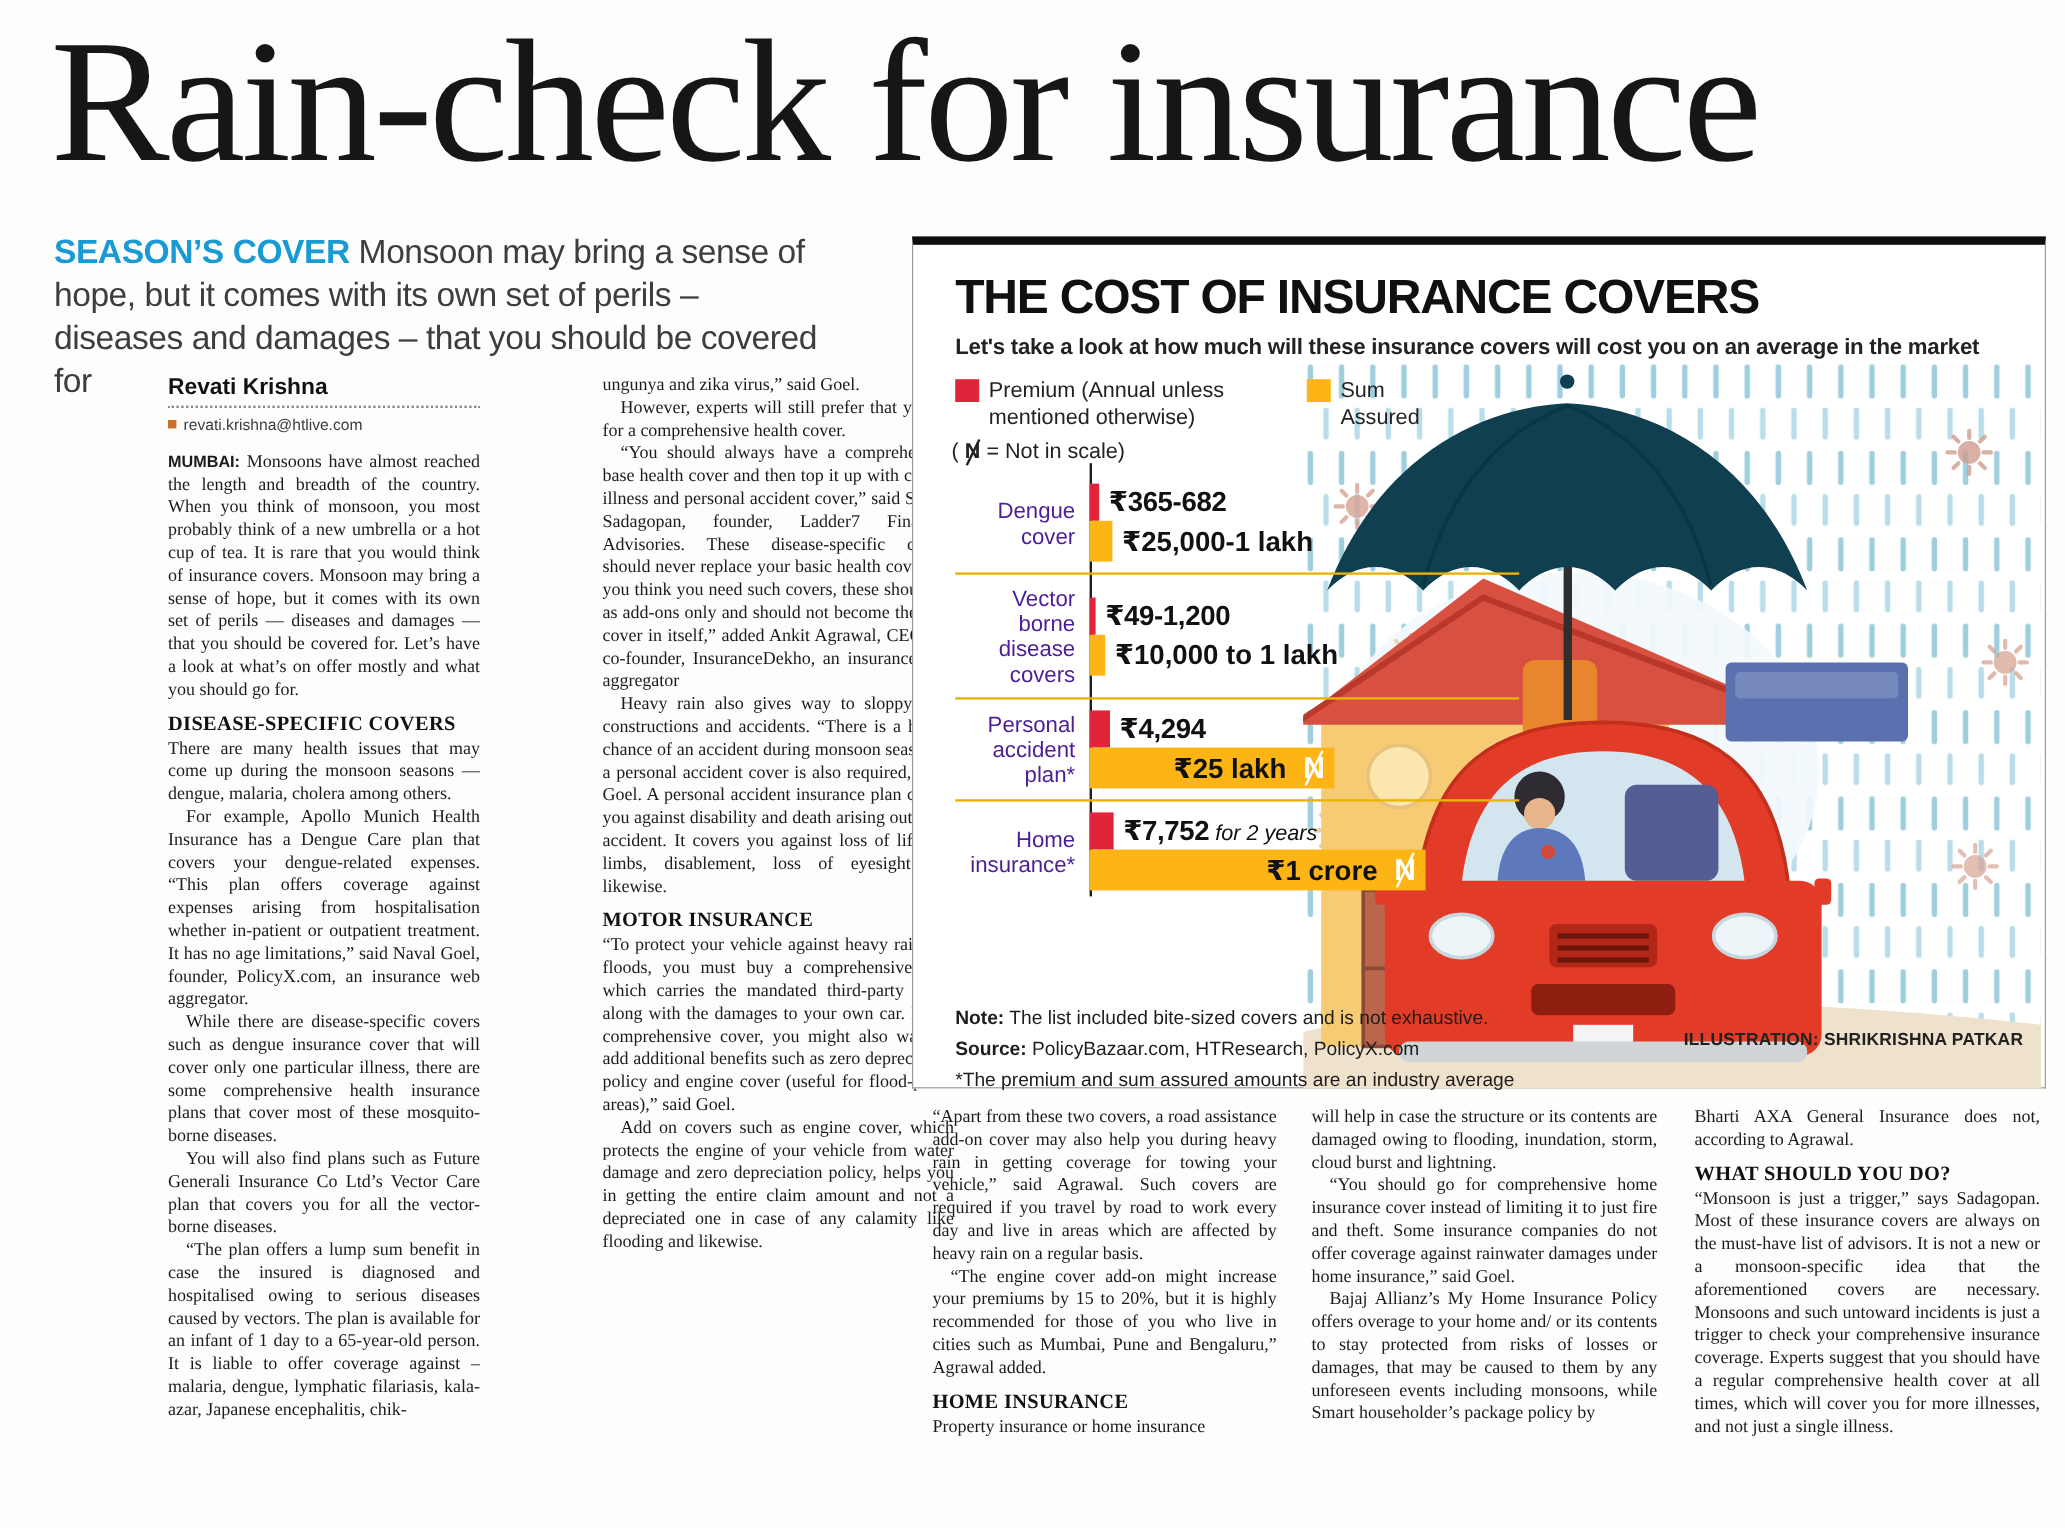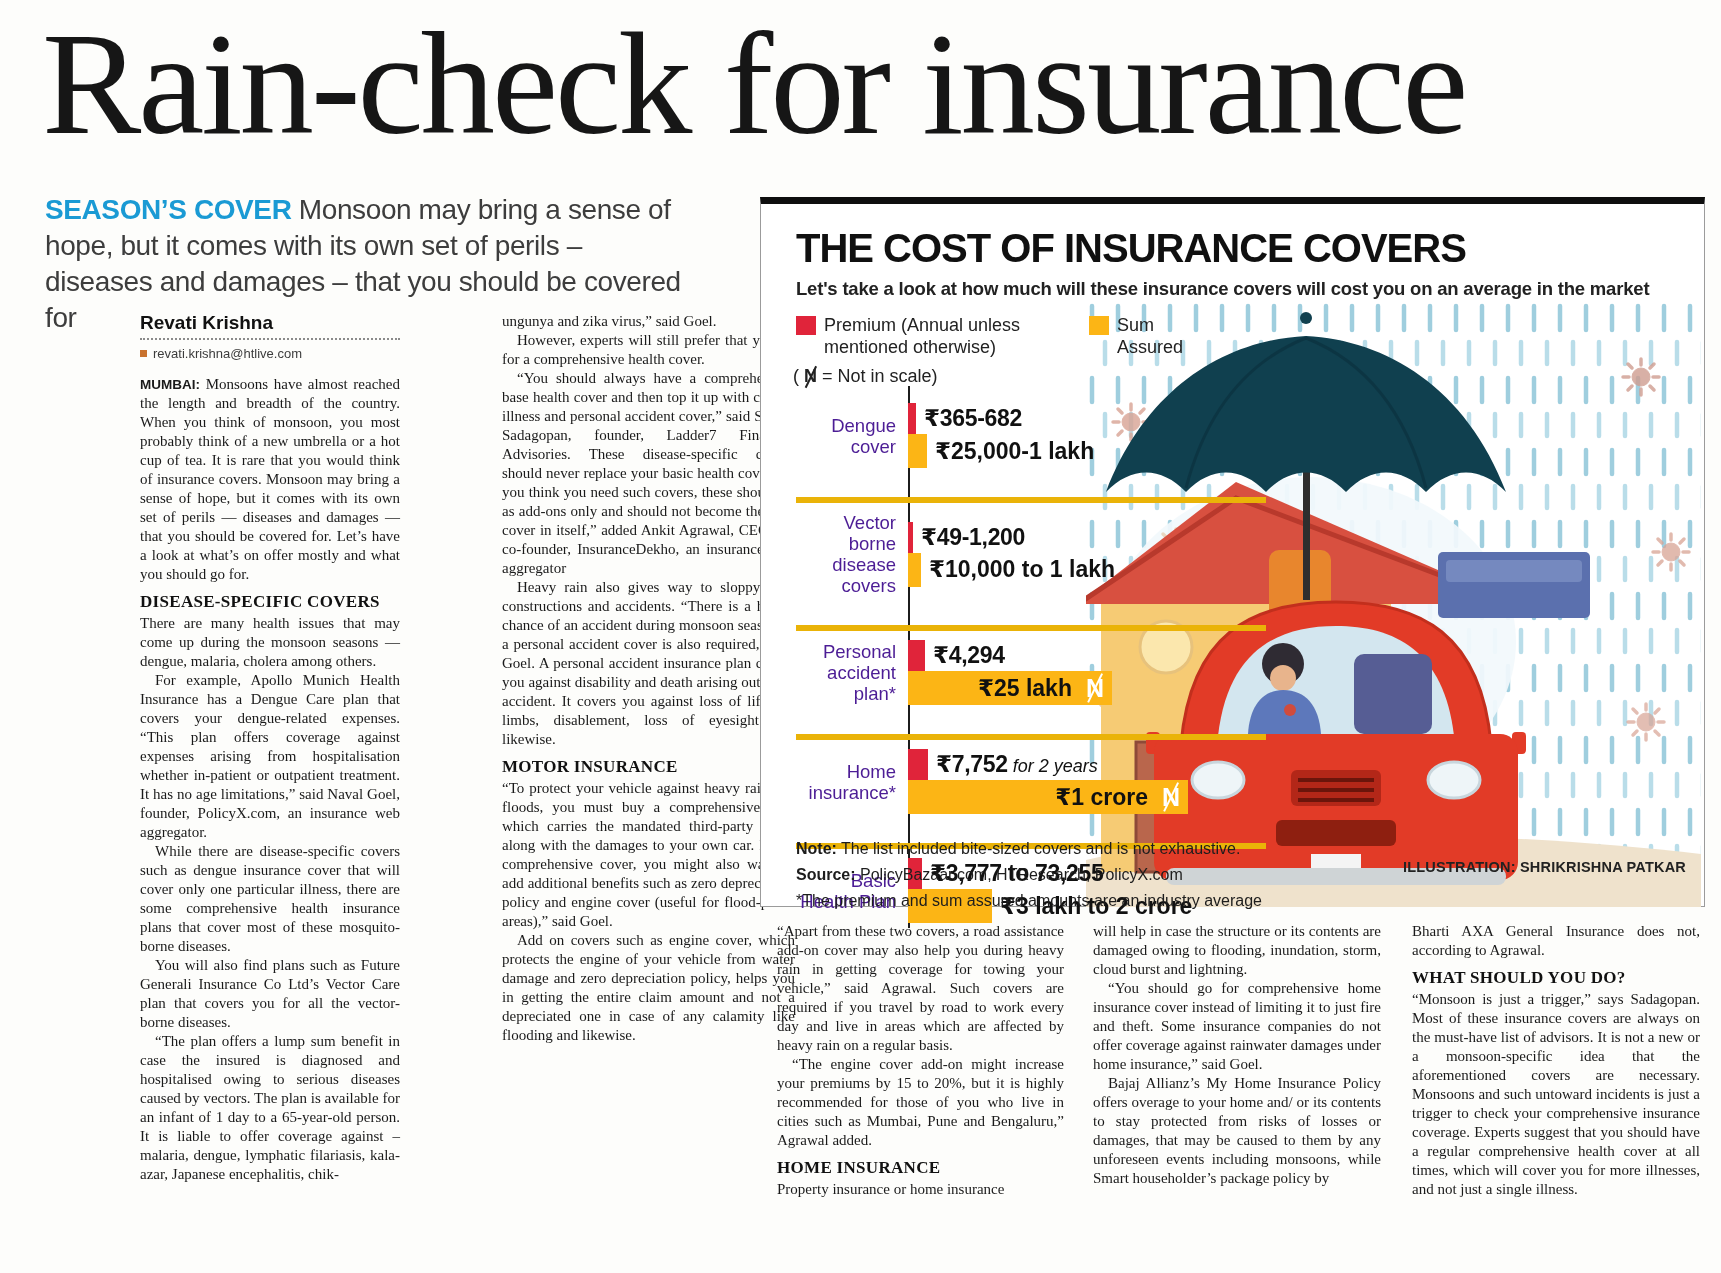--- a/index.html
+++ b/index.html
@@ -64,21 +64,21 @@
   .ig-legend .leg-label{font-size:18px;line-height:22px;color:#222;max-width:215px;}
   .ig-legend .leg-item:last-child .leg-label{max-width:72px;}
   .ig-scale-note{position:absolute;left:32px;top:162px;font-size:18px;color:#222;z-index:4;}
   .nm{position:relative;display:inline-block;font-weight:bold;}
   .nm::after{content:"";position:absolute;left:50%;top:-6%;width:2px;height:112%;
     background:currentColor;transform:translateX(-50%) rotate(26deg);}
   
   .ig-chart{position:absolute;left:35px;top:190px;width:470px;z-index:3;}
   .ig-chart::before{content:"";position:absolute;left:112px;top:-8px;bottom:4px;width:2px;background:#1c1c1c;}
   .crow{position:relative;display:flex;align-items:center;padding:9px 0;}
-  .crow + .crow{border-top:6px solid #eab308;margin-top:20px;}
+  .crow + .crow{border-top:2px solid #eab308;}
   .crow-label{
     width:100px;padding-right:12px;flex:0 0 auto;text-align:right;
     font-size:18.5px;line-height:21px;color:#4c1d95;
   }
   .crow-bars{flex:1;}
   .bar-line{display:flex;align-items:center;gap:8px;}
   .pbar{height:31px;background:#e0243a;flex:0 0 auto;}
   .ptext{white-space:nowrap;color:#111;}
   .ptext b{font-size:23px;letter-spacing:-0.3px;}
   .ptext .sfx{font-size:18px;font-weight:normal;font-style:italic;}
@@ -283,33 +283,20 @@
               <span class="ptext"><b>₹7,752</b><span class="sfx"> for 2 years</span></span>
             </div>
             <div class="bar-line">
               <span class="sbar" style="width: 280px; background: rgb(252, 181, 21);">
                 <span class="in-label">₹1 crore</span>
                 <span class="nm">N</span>
               </span>
             </div>
           </div>
         </div>
-        <div class="crow">
-          <div class="crow-label">Basic Health Plan</div>
-          <div class="crow-bars">
-            <div class="bar-line">
-              <span class="pbar" style="width: 14px; background: rgb(224, 36, 58);"></span>
-              <span class="ptext"><b>₹3,777 to 73,255</b></span>
-            </div>
-            <div class="bar-line">
-              <span class="sbar" style="width: 84px; background: rgb(252, 181, 21);"></span>
-              <span class="stext">₹3 lakh to 2 crore</span>
-            </div>
-          </div>
-        </div>
       </div>
 
     <div class="ig-notes">
       <div><b>Note:</b><span> The list included bite-sized covers and is not exhaustive.</span></div>
       <div><b>Source:</b><span> PolicyBazaar.com, HTResearch, PolicyX.com</span></div>
       <div>*The premium and sum assured amounts are an industry average</div>
     </div>
     <div class="ig-credit">ILLUSTRATION: SHRIKRISHNA PATKAR</div>
   </div>
 </div>

